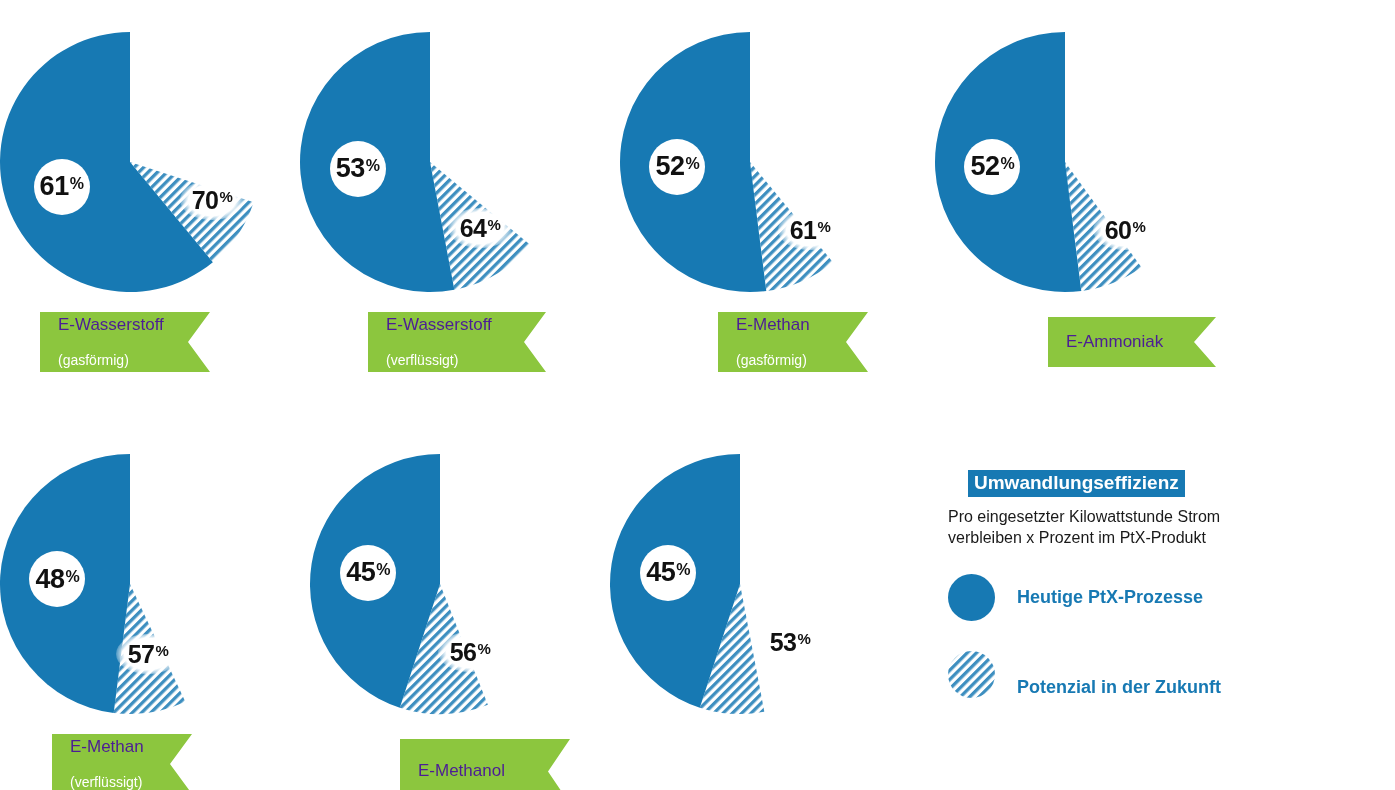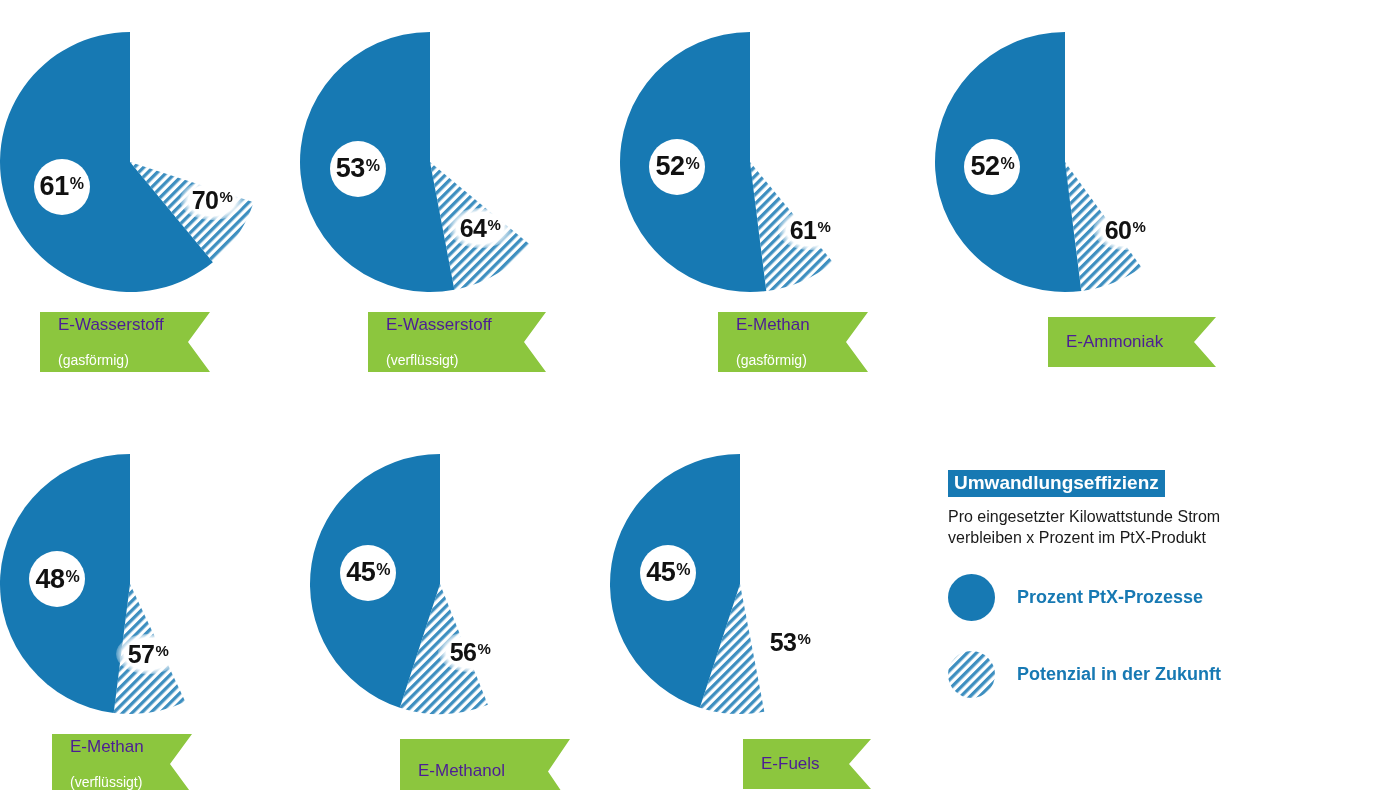--- a/index.html
+++ b/index.html
@@ -67,31 +67,32 @@
   
   #legend{position:absolute;left:948px;top:470px;width:400px;}
   .legend-title{
     display:inline-block;
     background:#1779b3;
     color:#ffffff;
     font-size:19px;font-weight:bold;
     padding:2px 6px 3px 6px;
     line-height:1.15;
     white-space:nowrap;
+    margin-left:20px;
   }
   .legend-desc{
     margin-top:9px;
     font-size:16px;color:#1a1a1a;line-height:1.32;
     max-width:330px;
   }
   .legend-row{
     display:flex;align-items:center;
     margin-top:26px;
   }
-  .legend-row.second{margin-top:30px;}
+  .legend-row.second{margin-top:30px;align-items:flex-end;}
   .swatch{width:47px;height:47px;flex:0 0 47px;margin-right:22px;}
   .legend-label{
     font-size:18px;font-weight:bold;color:#1779b3;white-space:nowrap;
   }
 </style>
 </head>
 <body>
 
 <div id="stage">
     <div class="cell" style="left: 0px; top: 10px; width: 300px; height: 380px;">
@@ -191,30 +192,27 @@
     <div class="cell" style="left: 610px; top: 432px; width: 300px; height: 380px;">
       <svg class="pie-svg" width="300" height="300">
         <path d="M 130 152 L 89.82779073125681 275.63734711837 A 130 130 0 0 0 154.35957089614428 279.69734259472955 Z" fill="url(#hatch45)"></path>
         <path d="M 130 152 L 130 22 A 130 130 0 0 0 89.82779073125681 275.63734711837 Z" fill="#1779b3"></path>
       </svg>
       <div class="bubble" style="width: 56px; height: 56px; left: 30.0963px; top: 112.612px;">
         <span class="val"><span class="num">45</span><span class="pct">%</span></span>
       </div>
       <div class="halo" style="left: 148px; top: 190px; width: 64px; height: 40px; background: radial-gradient(54% 58%, rgb(255, 255, 255) 68%, rgba(255, 255, 255, 0) 100%);">
         <span class="val"><span class="num">53</span><span class="pct">%</span></span>
-      </div>
-      <div class="ribbon one-line" style="left: 108px; top: 307px; width: 128px; height: 50px; clip-path: polygon(0px 0px, 100% 0px, calc(100% - 22px) 50%, 100% 100%, 0px 100%); background: rgb(140, 198, 62);">
-        <div class="ribbon-title">E-Fuels</div>
       </div>
     </div>
     <div id="legend"><div class="legend-title">Umwandlungseffizienz</div><div class="legend-desc">Pro eingesetzter Kilowattstunde Strom verbleiben x Prozent im PtX-Produkt</div><div class="legend-row">
         <svg class="swatch" viewBox="0 0 47 47" width="47" height="47">
           <circle cx="23.5" cy="23.5" r="23.5" fill="#1779b3"></circle>
         </svg>
-        <div class="legend-label">Prozent PtX-Prozesse</div>
+        <div class="legend-label">Heutige PtX-Prozesse</div>
       </div><div class="legend-row second">
         <svg class="swatch" viewBox="0 0 47 47" width="47" height="47">
           <circle cx="23.5" cy="23.5" r="23.5" fill="url(#hatch45)"></circle>
         </svg>
         <div class="legend-label">Potenzial in der Zukunft</div>
       </div></div>
   </div>
 
 <svg width="0" height="0" style="position: absolute;">
     <defs>

